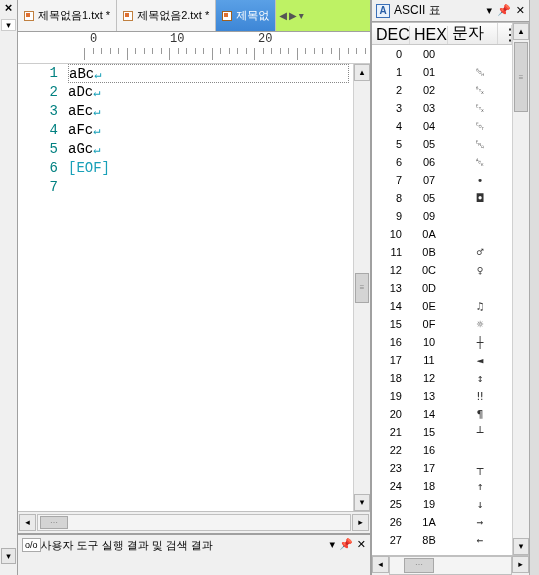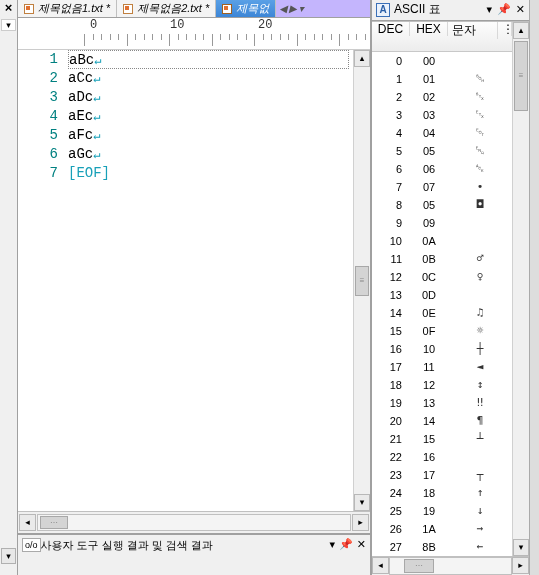--- a/index.html
+++ b/index.html
@@ -45,26 +45,25 @@
   .editor-col {
     width: 354px;
     display:flex;
     flex-direction:column;
     border-right: 2px solid #a0a0a0;
     background:#f0f0f0;
   }
 
   
   .tabstrip {
-    height: 18px;
+    height: 32px;
     display:flex;
     align-items:stretch;
-    background:#c4b5fd;
+    background:#bef264;
     border-bottom:1px solid #a0a0a0;
-    font-style:italic;
   }
   .tab {
     display:flex; align-items:center; gap:4px;
     padding:0 6px;
     border-right:1px solid #c0c0c0;
     background:#f4f4f4;
     font-size:11px;
     white-space:nowrap;
     max-width:110px;
     overflow:hidden;
@@ -191,23 +190,23 @@
   .ascii-header .ttl{ font-size:12px; flex:1;}
   .ascii-header .win-icons{display:flex;gap:5px;font-size:11px;}
 
   .ascii-table-wrap{
     flex:1; display:flex; background:#fff; border-top:1px solid #c0c0c0;
   }
   .ascii-table{
     flex:1; overflow:hidden;
   }
   .thead{
-    display:flex; height:30px; align-items:flex-start;
+    display:flex; height:22px; align-items:flex-end;
     background:linear-gradient(#fdfdfd,#ececec); border-bottom:1px solid #c8c8c8;
-    font-size:12px;
+    font-size:16px;
   }
   .thead div{ padding:0 4px; border-right:1px solid #d8d8d8; text-align:left;}
   .col-dec{width:38px; text-align:center !important;}
   .col-hex{width:38px; text-align:center !important;}
   .col-ch{flex:1;}
   .col-ext{width:14px;}
   .tbody{ font-size:11px;}
   .trow{ display:flex; height:18px; align-items:center;}
   .trow div{}
   .trow .c-dec{width:38px; text-align:right; padding-right:8px;}
@@ -321,21 +320,20 @@
           <div>1</div>
           <div>2</div>
           <div>3</div>
           <div>4</div>
           <div>5</div>
           <div>6</div>
           <div>7</div>
         </div>
       <div class="code" id="code">
           <div class="line first">aBc<span class="ret-mark">↵</span></div>
-          <div class="line">aCc<span class="ret-mark">↵</span></div>
           <div class="line">aDc<span class="ret-mark">↵</span></div>
           <div class="line">aEc<span class="ret-mark">↵</span></div>
           <div class="line">aFc<span class="ret-mark">↵</span></div>
           <div class="line">aGc<span class="ret-mark">↵</span></div>
           <div class="line"><span class="eof">[EOF]</span></div>
         </div>
       <div class="editor-vscroll">
         <div class="sbtn">▴</div>
         <div class="strack">
             <div class="sthumb">≡</div>

